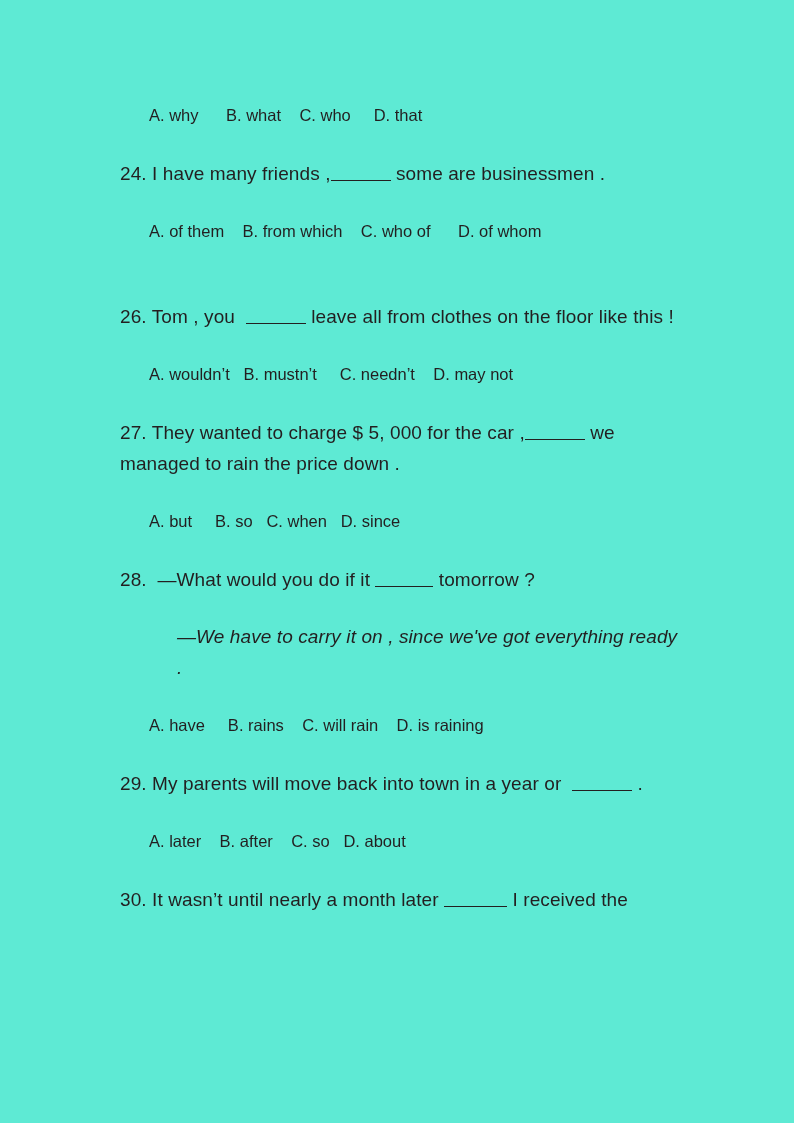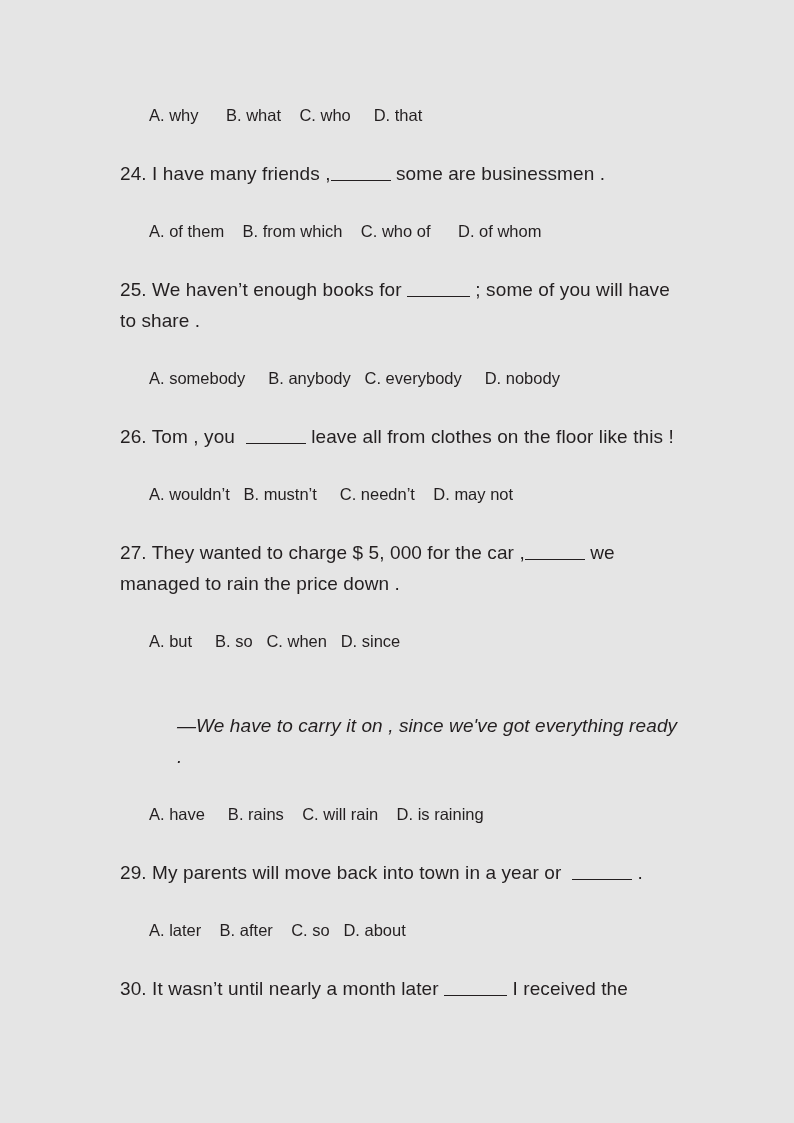--- a/index.html
+++ b/index.html
@@ -11,21 +11,21 @@
     width: 794px;
     height: 1123px;
     position: relative;
     overflow: hidden;
     font-family: "Liberation Sans", sans-serif;
     color: #231f20;
   }
   .page {
     position: absolute;
     inset: 0;
-    background: #e5e5e5;
+    background: #5eead4;
   }
   .content {
     position: absolute;
     left: 120px;
     top: 100px;
     width: 560px;
   }
 
   
   .qline {
@@ -84,26 +84,20 @@
     <div class="gap-opts"></div>
 
     <div class="q-block">
       <div class="qline stem"><span>24. I have many friends ,</span><span class="blank w60"></span><span> some are businessmen .</span></div>
       <div class="gap-stem"></div>
       <div class="opts">A. of them    B. from which    C. who of      D. of whom</div>
     </div>
 
     <div class="gap-opts"></div>
 
-    <div class="q-block">
-      <div class="qline stem"><span>25. We haven’t enough books for </span><span class="blank w63"></span><span> ; some of you will have</span></div>
-      <div class="qline">to share .</div>
-      <div class="gap-stem"></div>
-      <div class="opts">A. somebody     B. anybody   C. everybody     D. nobody</div>
-    </div>
 
     <div class="gap-opts"></div>
 
     <div class="q-block">
       <div class="qline stem"><span>26. Tom , you  </span><span class="blank w60"></span><span> leave all from clothes on the floor like this !</span></div>
       <div class="gap-stem"></div>
       <div class="opts">A. wouldn’t   B. mustn’t     C. needn’t    D. may not</div>
     </div>
 
     <div class="gap-opts"></div>
@@ -111,20 +105,21 @@
     <div class="q-block">
       <div class="qline stem"><span>27. They wanted to charge $ 5, 000 for the car ,</span><span class="blank w60"></span><span> we</span></div>
       <div class="qline">managed to rain the price down .</div>
       <div class="gap-stem"></div>
       <div class="opts">A. but     B. so   C. when   D. since</div>
     </div>
 
     <div class="gap-opts"></div>
 
     <div class="q-block">
+      <div class="qline stem"><span>28.  —What would you do if it </span><span class="blank w58"></span><span> tomorrow ?</span></div>
       <div class="gap-dialog"></div>
       <div class="qline dialog-2">—We have to carry it on , since we've got everything ready .</div>
       <div class="gap-stem"></div>
       <div class="opts">A. have     B. rains    C. will rain    D. is raining</div>
     </div>
 
     <div class="gap-opts"></div>
 
     <div class="q-block">
       <div class="qline stem"><span>29. My parents will move back into town in a year or  </span><span class="blank w60"></span><span> .</span></div>

